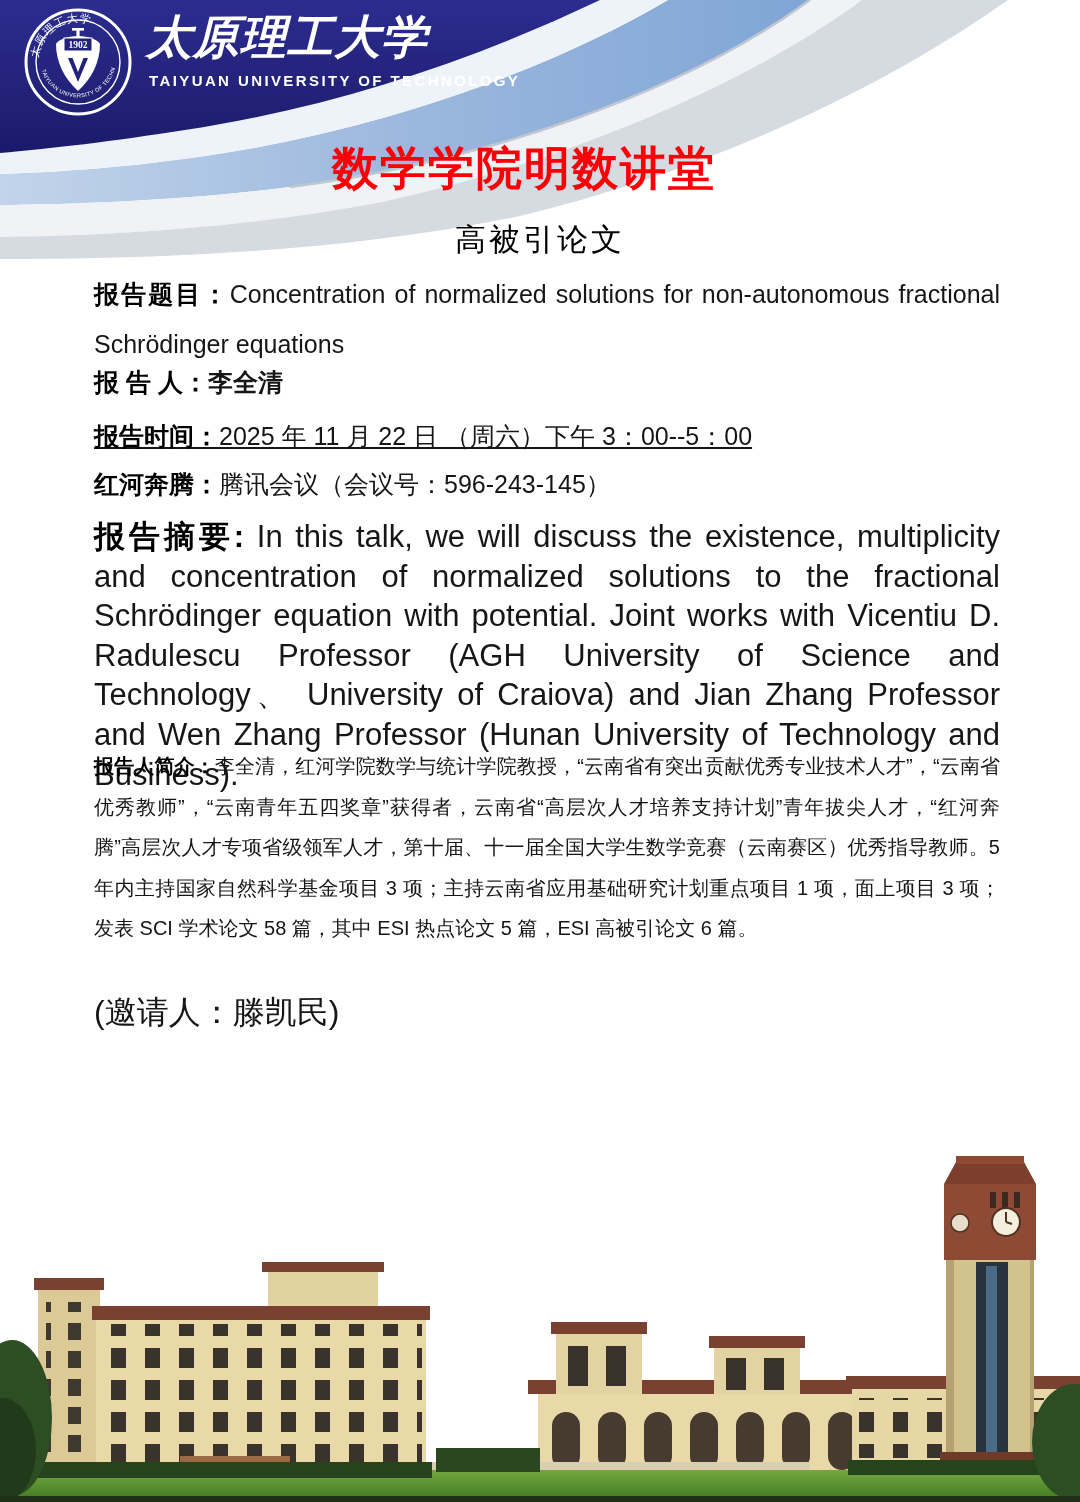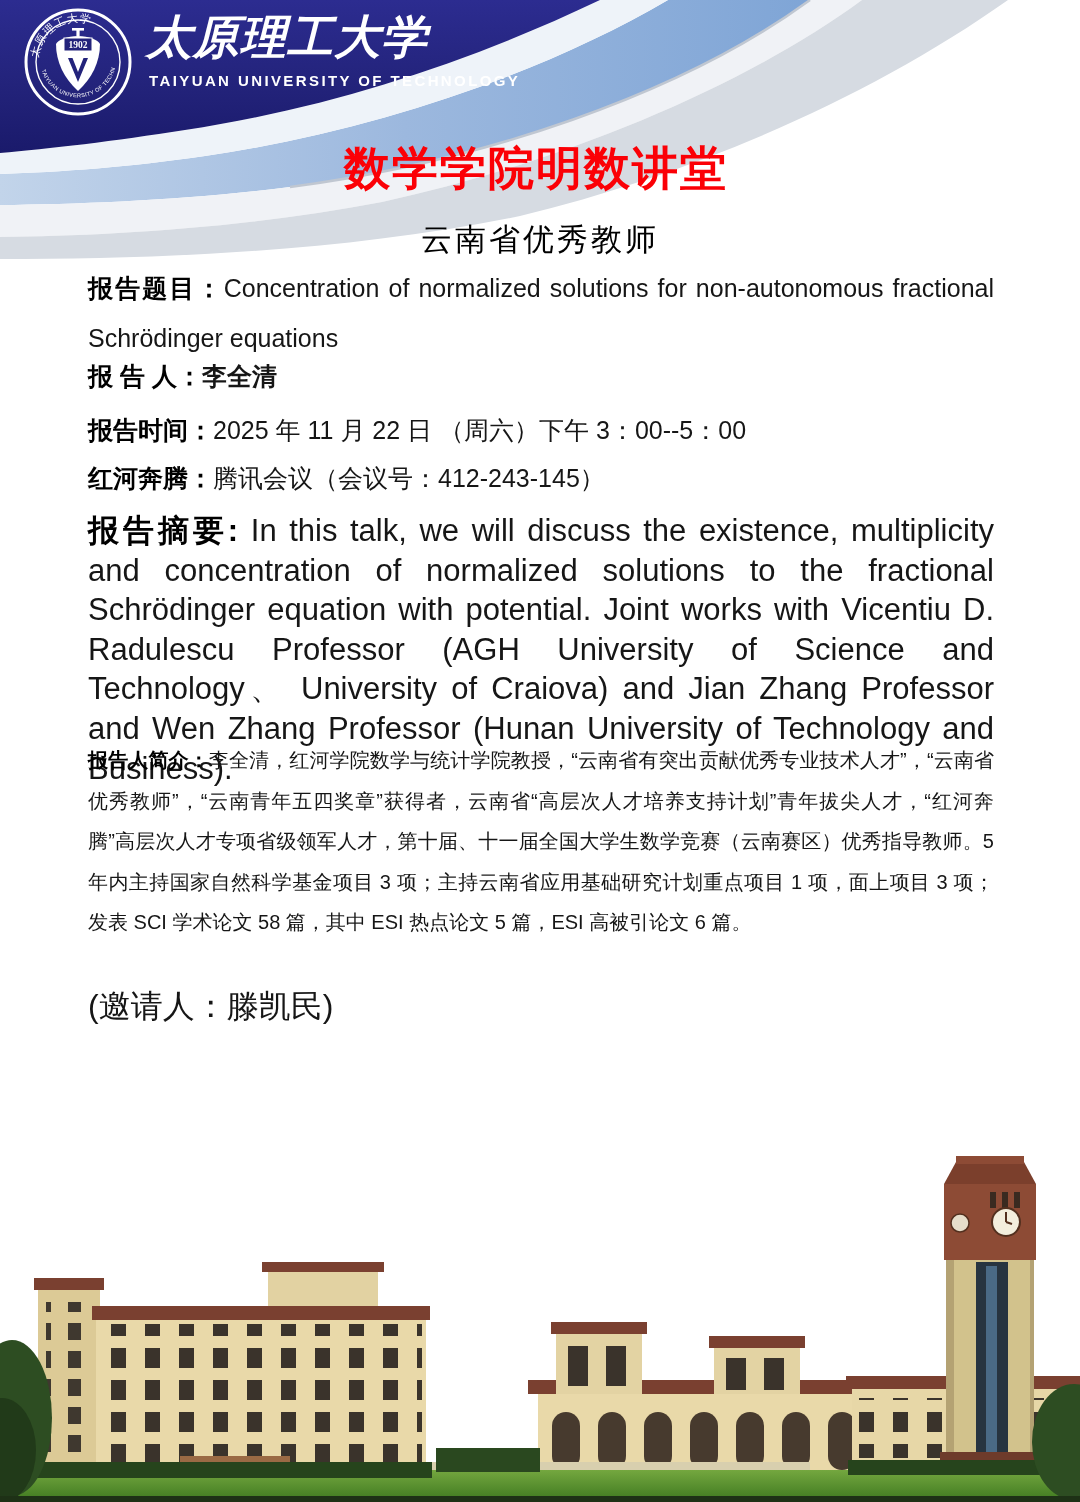--- a/index.html
+++ b/index.html
@@ -7,33 +7,33 @@
         font-family:"Liberation Sans","DejaVu Sans",sans-serif;color:#111;}
 
   
   .banner-svg{position:absolute;left:0;top:0;width:1080px;height:260px;display:block;}
   .logo-seal{position:absolute;left:22px;top:6px;width:112px;height:112px;}
   .univ-cn{position:absolute;left:146px;top:6px;width:320px;height:62px;
            font-family:"DejaVu Serif","Liberation Serif",serif;font-style:italic;font-weight:700;
            font-size:46px;line-height:62px;color:#ffffff;letter-spacing:1px;white-space:nowrap;}
   .univ-en{position:absolute;left:149px;top:72px;font-size:15px;font-weight:700;
            letter-spacing:2.4px;color:#ffffff;white-space:nowrap;}
-  .main-title{position:absolute;left:344px;top:138px;font-size:46px;font-weight:700;
+  .main-title{position:absolute;left:332px;top:138px;font-size:46px;font-weight:700;
               letter-spacing:2px;color:#fb0006;white-space:nowrap;z-index:5;}
 
   
   .subtitle{position:absolute;left:0;top:219px;width:1080px;text-align:center;
             font-size:31px;letter-spacing:3px;color:#000;}
   .content{position:absolute;left:88px;width:906px;font-size:25px;color:#161616;}
-  .content p{margin:0;}
+  .content p{margin:6px;}
   .lbl{font-weight:700;color:#000;}
   .pre{white-space:pre-wrap;}
   .p-title{position:absolute;top:263px;width:906px;line-height:50px;text-align:justify;}
   .p-speaker{position:absolute;top:360px;width:906px;}
-  .p-time{position:absolute;top:414px;width:906px;}
+  .p-time{position:absolute;top:414px;width:906px;text-decoration:underline;}
   .p-venue{position:absolute;top:462px;width:906px;}
   .p-abstract{position:absolute;top:511px;width:906px;font-size:31px;line-height:39.6px;
               text-align:justify;text-justify:inter-word;}
   .p-bio{position:absolute;top:740px;width:906px;font-size:20px;line-height:40.5px;
          text-align:justify;text-justify:inter-word;}
   .p-inviter{position:absolute;top:985px;width:906px;font-size:32px;}
   .content .val{font-weight:400;}
   .content .name{font-weight:700;}
 
   
@@ -91,31 +91,31 @@
     <rect x="42" y="32" width="28" height="13" fill="#23237b" stroke="#ffffff" stroke-width="1"></rect>
     <text x="56" y="42" font-size="9.5" font-weight="700" fill="#ffffff" text-anchor="middle" font-family="Liberation Serif, serif">1902</text>
     <path d="M46,52 L56,76 L66,52 L61.5,52 L56,66 L50.5,52 Z" fill="#23237b"></path>
   </svg>
 
   <div class="univ-cn">太原理工大学</div>
   <div class="univ-en">TAIYUAN UNIVERSITY OF TECHNOLOGY</div>
 
   <div class="main-title">数学学院明数讲堂</div>
 
-  <div class="subtitle">云南省优秀教师</div>
+  <div class="subtitle">高被引论文</div>
 
   <div class="content">
 
     <p class="p-title"><span class="lbl">报告题目：</span><span class="val">Concentration of normalized solutions for non-autonomous fractional Schrödinger equations</span></p>
 
     <p class="p-speaker pre"><span class="lbl">报 告 人：</span><span class="name">李全清</span></p>
 
     <p class="p-time pre"><span class="lbl">报告时间：</span><span class="val">2025 年 11 月 22 日 （周六）下午 3：00--5：00</span></p>
 
-    <p class="p-venue pre"><span class="lbl">红河奔腾：</span><span class="val">腾讯会议（会议号：412-243-145）</span></p>
+    <p class="p-venue pre"><span class="lbl">红河奔腾：</span><span class="val">腾讯会议（会议号：596-243-145）</span></p>
 
     <p class="p-abstract"><span class="lbl">报告摘要:</span><span class="val"> In this talk, we will discuss the existence, multiplicity and concentration of normalized solutions to the fractional Schrödinger equation with potential. Joint works with Vicentiu D. Radulescu Professor (AGH University of Science and Technology、 University of Craiova) and Jian Zhang Professor and Wen Zhang Professor (Hunan University of Technology and Business).</span></p>
 
     <p class="p-bio"><span class="lbl">报告人简介：</span><span class="val">李全清，红河学院数学与统计学院教授，“云南省有突出贡献优秀专业技术人才”，“云南省优秀教师”，“云南青年五四奖章”获得者，云南省“高层次人才培养支持计划”青年拔尖人才，“红河奔腾”高层次人才专项省级领军人才，第十届、十一届全国大学生数学竞赛（云南赛区）优秀指导教师。5 年内主持国家自然科学基金项目 3 项；主持云南省应用基础研究计划重点项目 1 项，面上项目 3 项；发表 SCI 学术论文 58 篇，其中 ESI 热点论文 5 篇，ESI 高被引论文 6 篇。</span></p>
 
     <p class="p-inviter"><span>(邀请人：滕凯民)</span></p>
   </div>
 
   <svg class="campus" viewBox="0 0 1080 352" xmlns="http://www.w3.org/2000/svg" aria-hidden="true">
     <defs>

